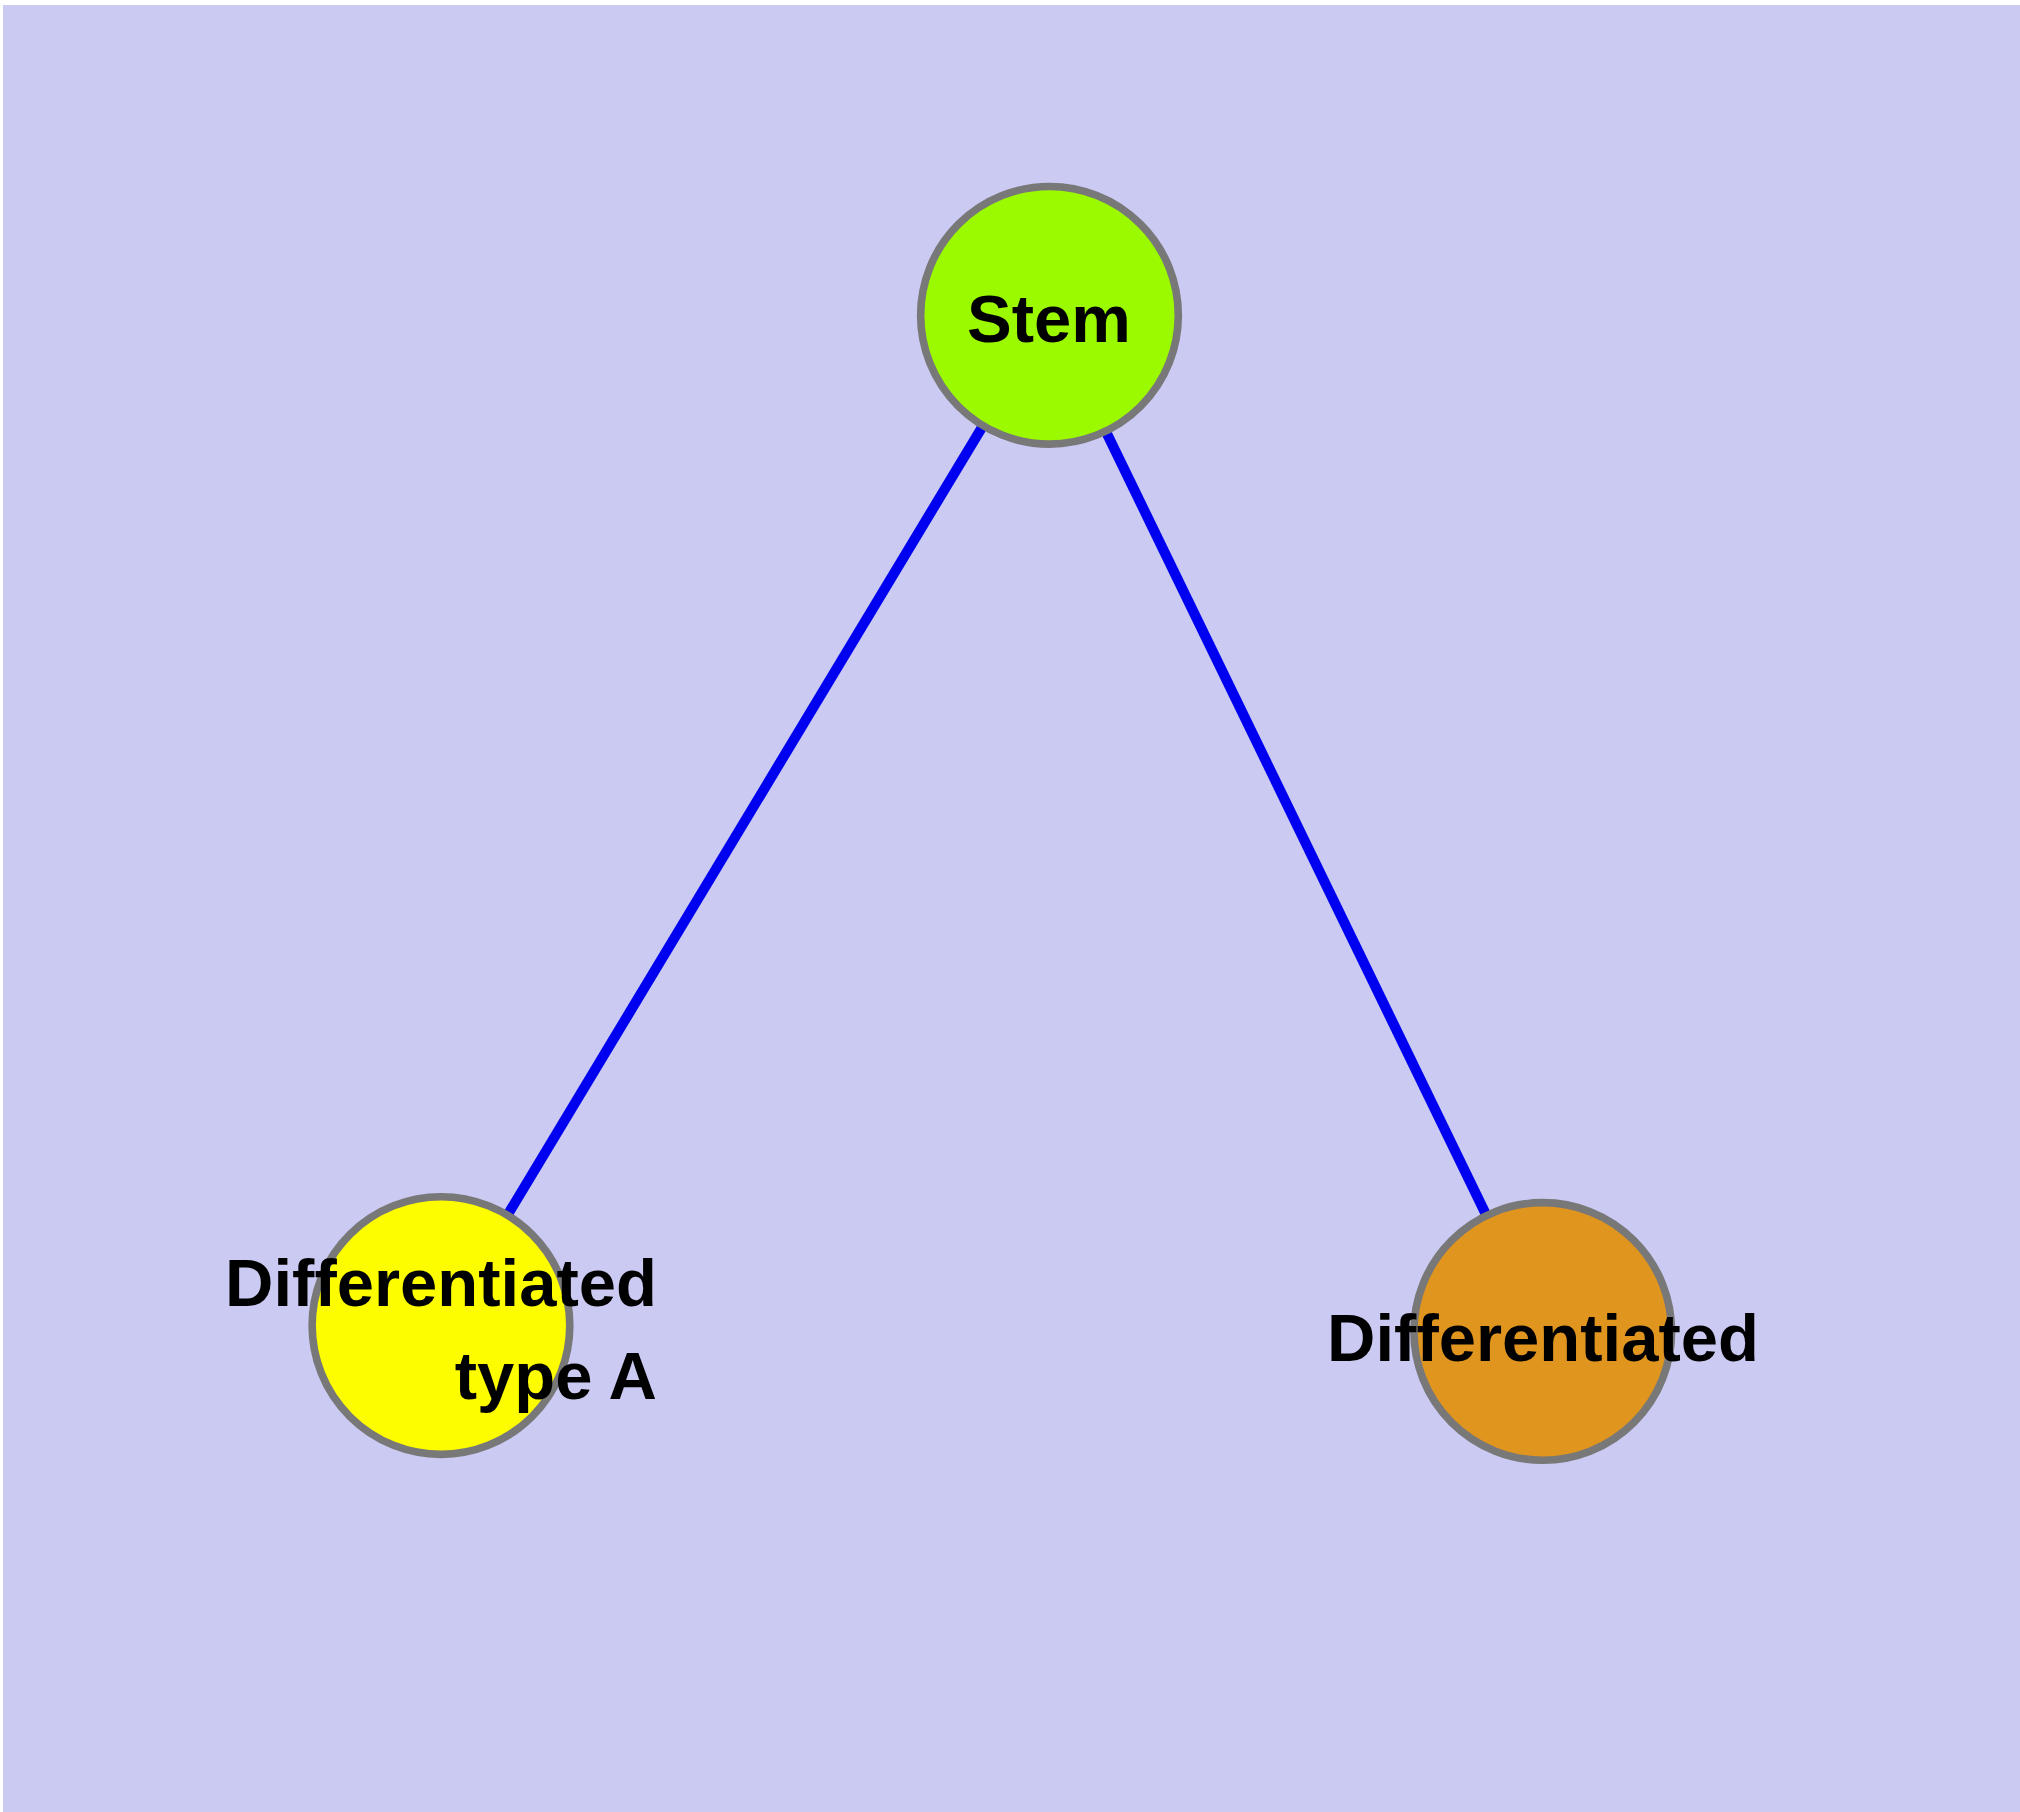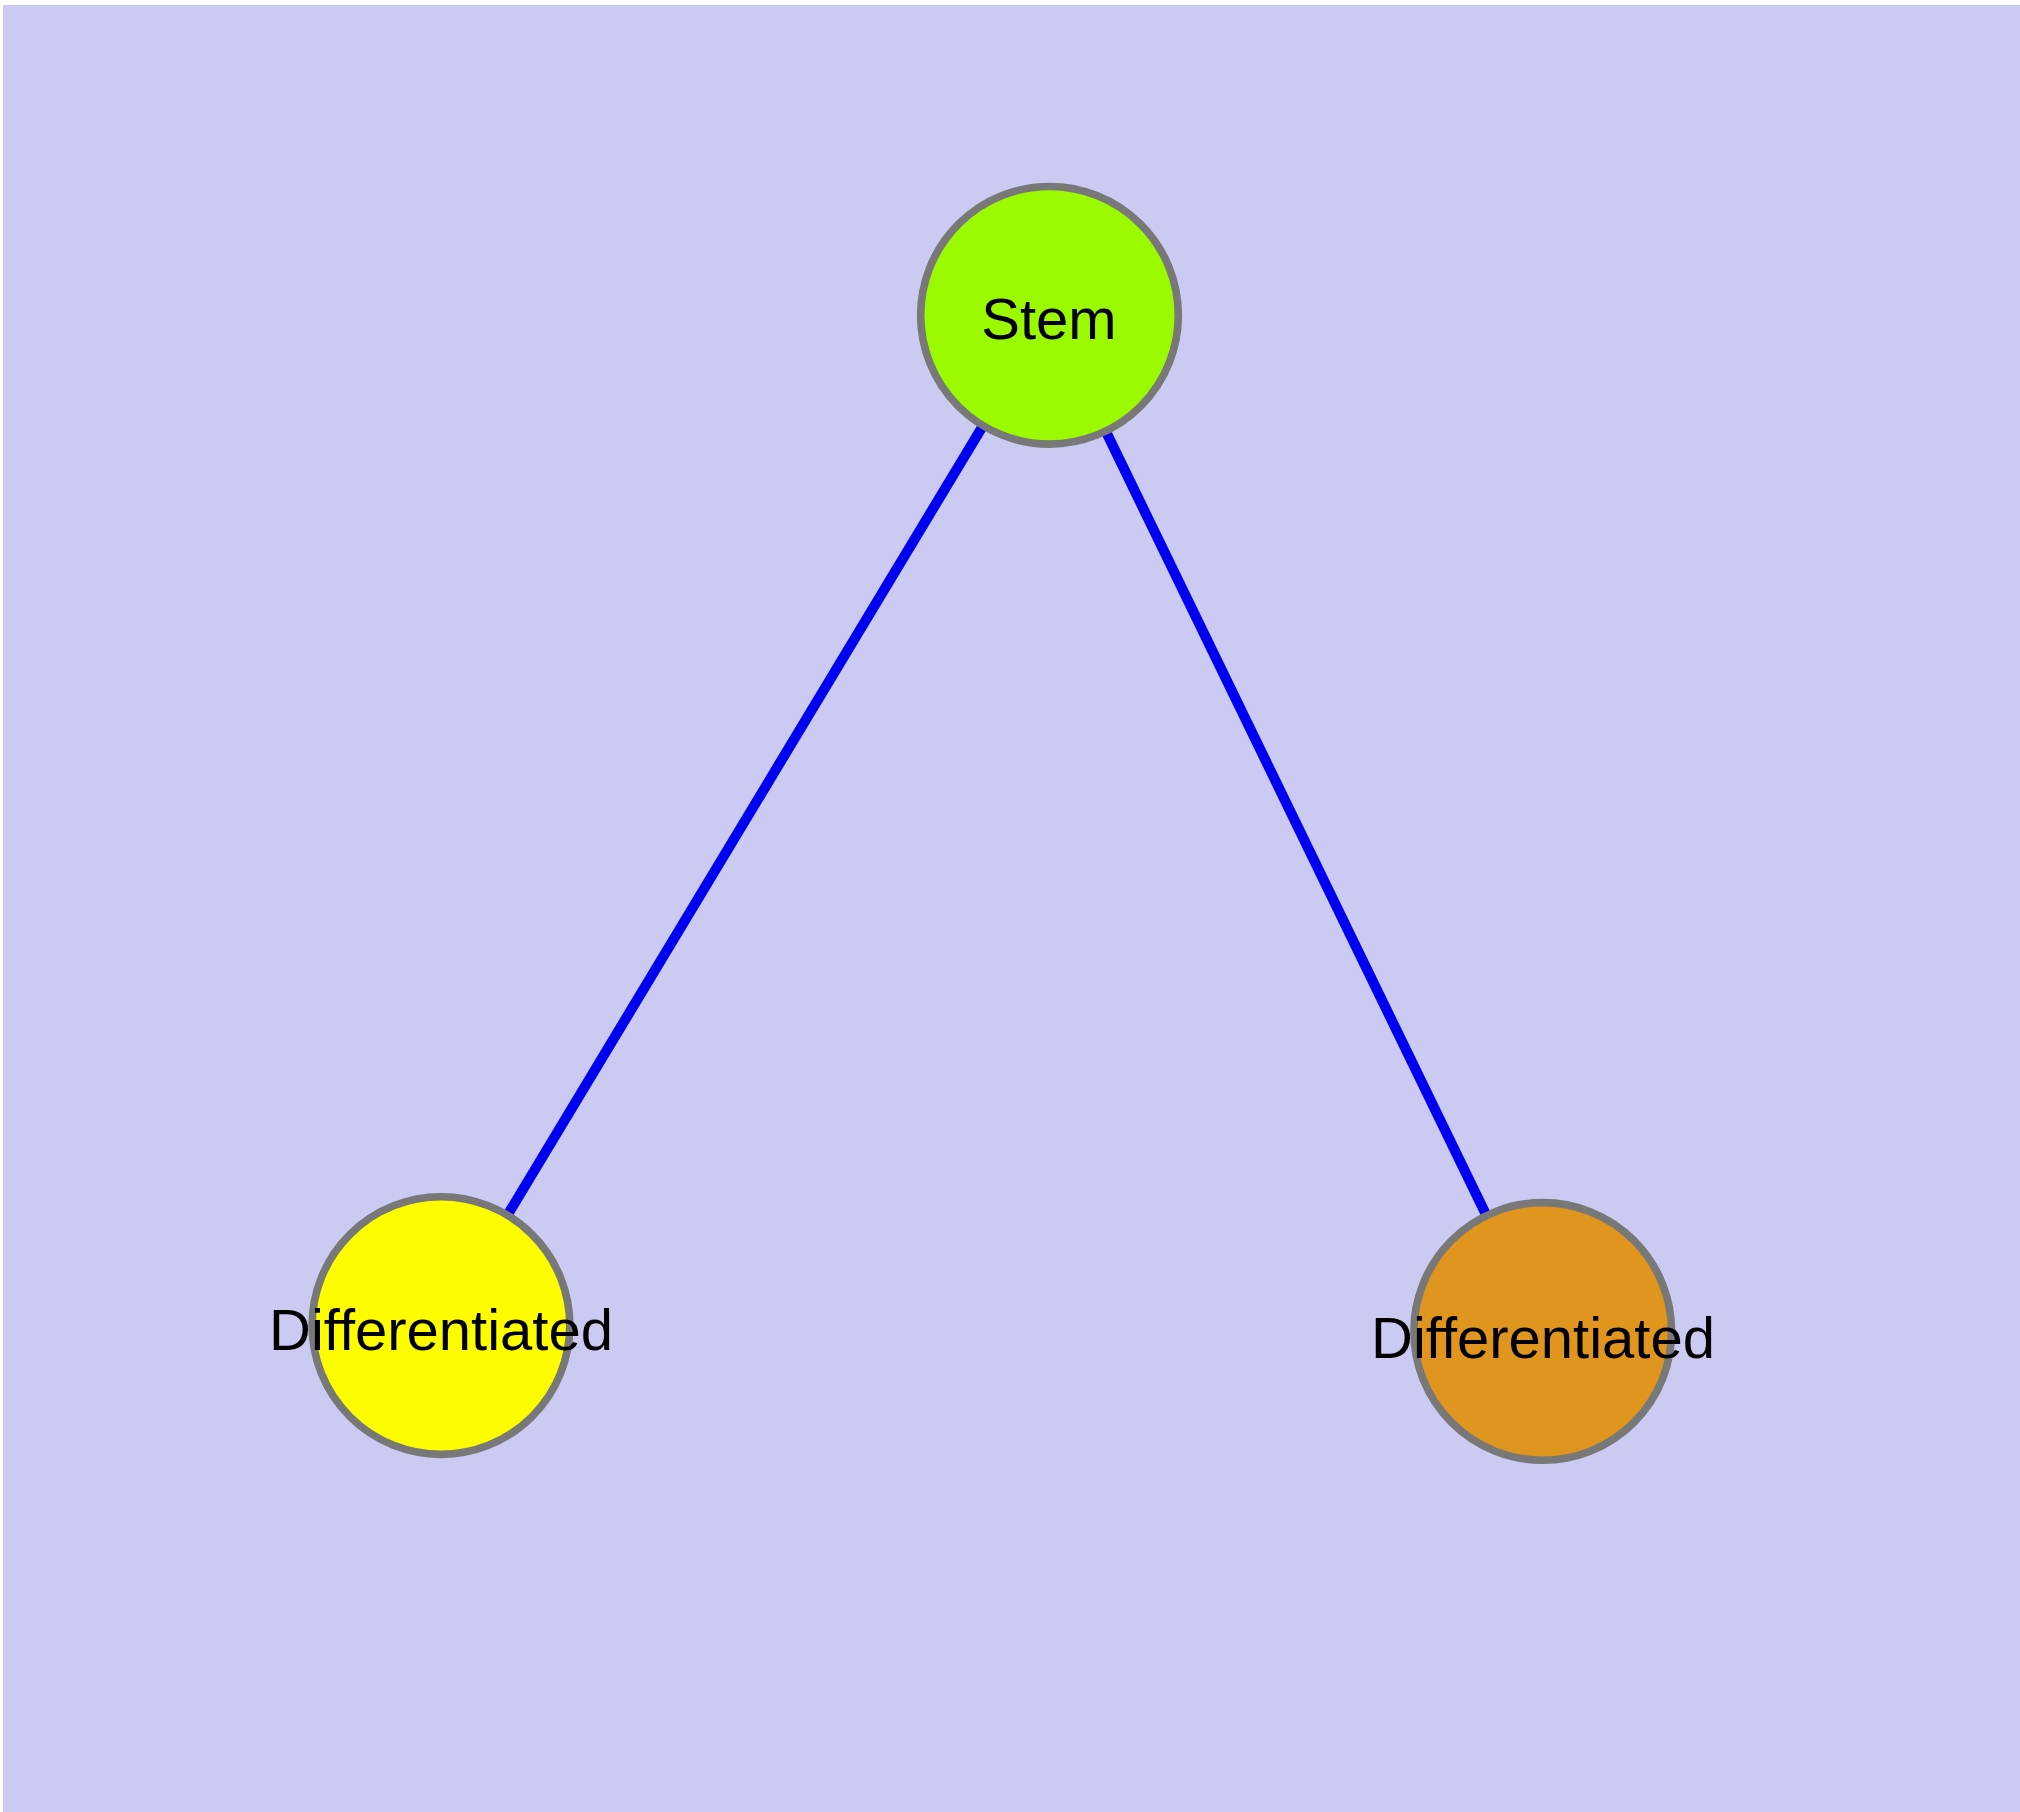--- a/index.html
+++ b/index.html
@@ -35,22 +35,22 @@
     stroke-width: 12px;
     stroke-linecap: butt;
   }
   .node-circle {
     stroke-width: 9px;
   }
   .node-label {
     position: absolute;
     transform: translate(-50%, -50%);
     text-align: right;
-    font-weight: normal;
-    font-size: 58px;
+    font-weight: bold;
+    font-size: 67px;
     line-height: 93px;
     white-space: nowrap;
   }
 </style>
 </head>
 <body>
 
 <div class="canvas">
 
   <div class="field" style="background-color: rgb(202, 202, 243);"></div>
@@ -65,20 +65,21 @@
 
     <circle class="node-circle" cx="520" cy="1564" r="152" fill="#fdfd00" stroke="#787878"></circle>
 
     <circle class="node-circle" cx="1820" cy="1571" r="152" fill="#e0951f" stroke="#787878"></circle>
   </svg>
 
   <div class="node-label" style="left: 1049px; top: 318px; color: rgb(0, 0, 0);">Stem</div>
 
   <div class="node-label" style="left: 441px; top: 1329px; color: rgb(0, 0, 0);">
     <div>Differentiated</div>
+    <div>type A</div>
   </div>
 
   <div class="node-label" style="left: 1543px; top: 1337px; color: rgb(0, 0, 0);">
     <div>Differentiated</div>
   </div>
 
 </div>
 
 
 </body></html>

